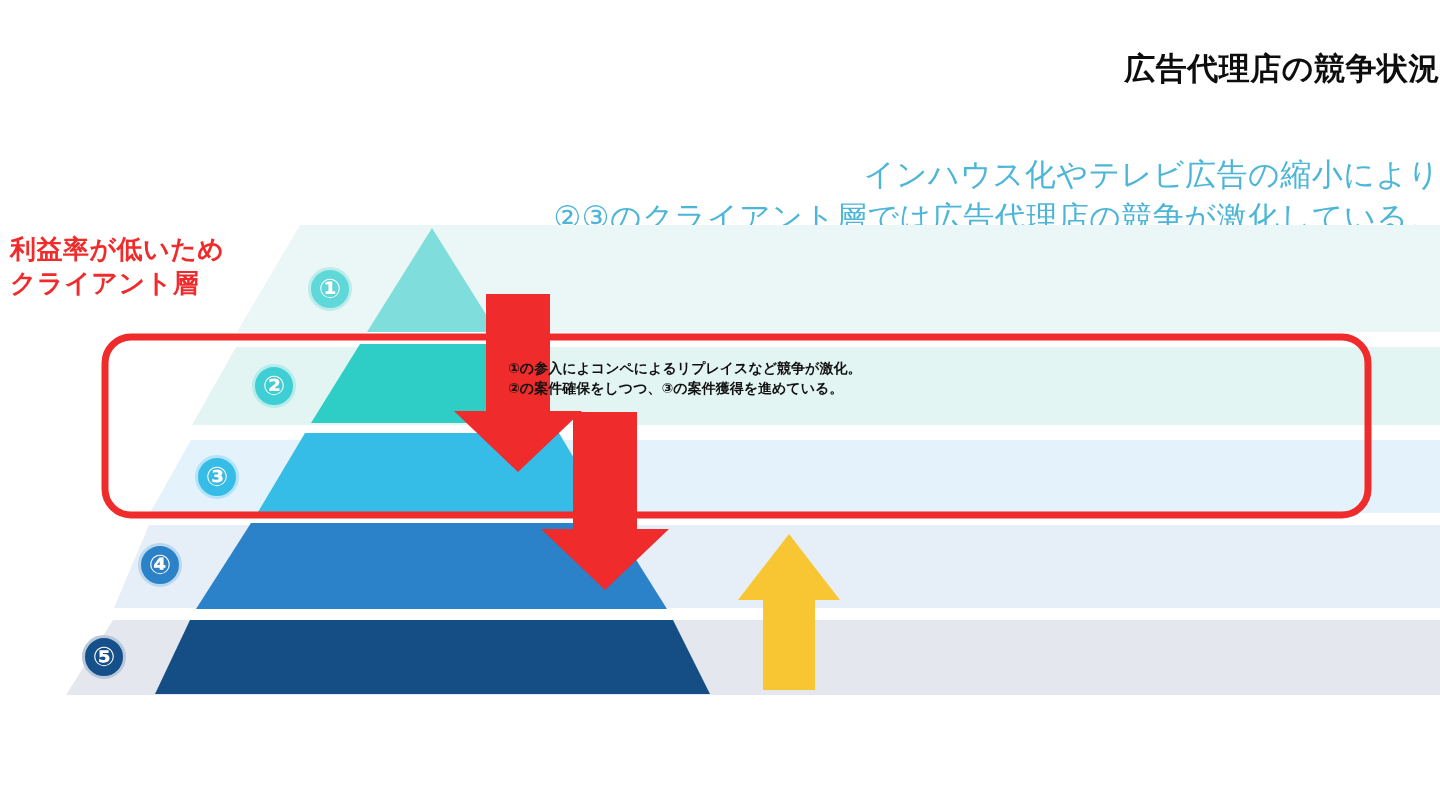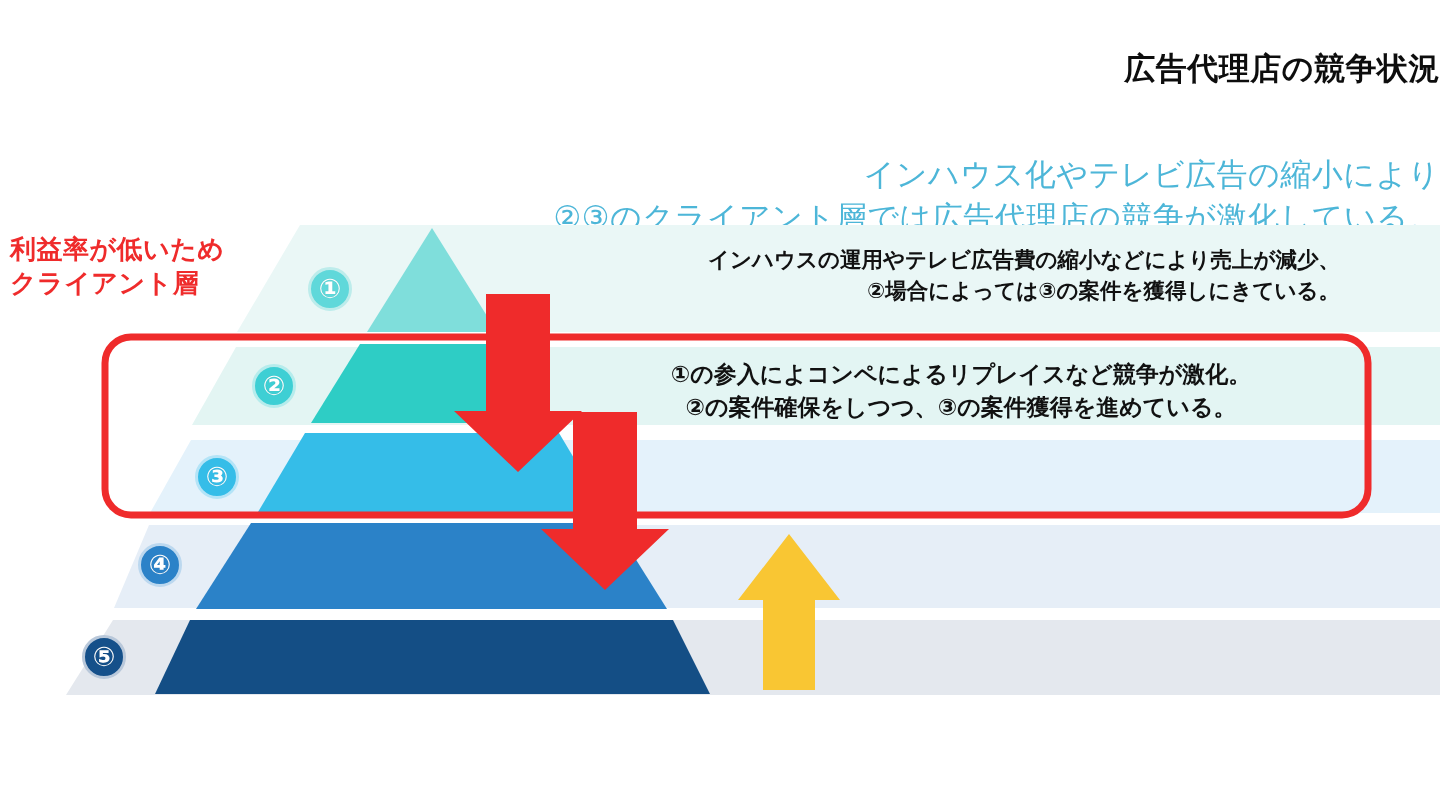--- a/index.html
+++ b/index.html
@@ -34,22 +34,22 @@
 
   
   .note{
     position:absolute;color:#111;line-height:1.45;white-space:pre-line;
   }
   #note-1{
     left:500px;top:245px;width:840px;text-align:right;
     font-size:21.5px;font-weight:bold;
   }
   #note-2{
-    left:561px;top:358px;width:800px;text-align:center;
-    font-size:23px;font-weight:bold;
+    left:508px;top:358px;width:800px;text-align:left;
+    font-size:14px;font-weight:bold;
   }
   #note-3{
     left:880px;top:541px;width:560px;text-align:right;
     font-size:21px;font-weight:400;line-height:1.47;color:#1a1a1a;
   }
 
   
   .badge{
     position:absolute;width:44px;height:44px;border-radius:50%;
     display:flex;align-items:center;justify-content:center;
@@ -105,18 +105,16 @@
   <div class="badge" style="left:308px;top:267px;background:#5fd8da;border:3px solid #bdeceb;">①</div>
 
   <div class="badge" style="left:252px;top:364px;background:#3ecfd4;border:3px solid #b6ecec;">②</div>
 
   <div class="badge" style="left:195px;top:455px;background:#35bde8;border:3px solid #b4e4f7;">③</div>
 
   <div class="badge" style="left:138px;top:543px;background:#2b82c8;border:3px solid #bcd8ef;">④</div>
 
   <div class="badge" style="left:82px;top:635px;background:#15508a;border:3px solid #b9c8da;">⑤</div>
 
-  <div class="note" id="note-1">インハウスの運用やテレビ広告費の縮小などにより売上が減少、
-②場合によっては③の案件を獲得しにきている。</div>
   <div class="note" id="note-2">①の参入によコンペによるリプレイスなど競争が激化。
 ②の案件確保をしつつ、③の案件獲得を進めている。</div>
 
 </div>
 
 </body></html>

